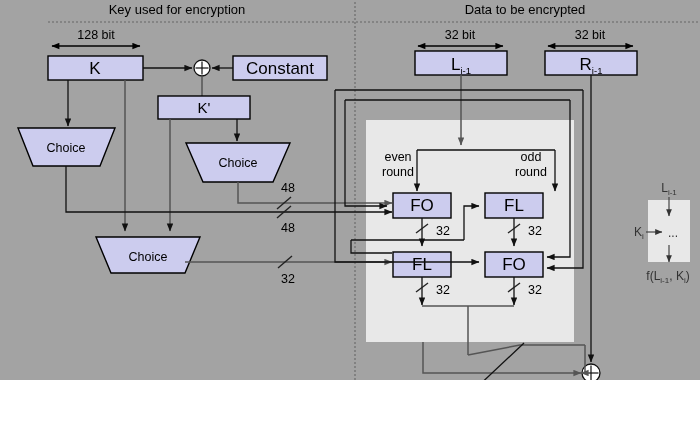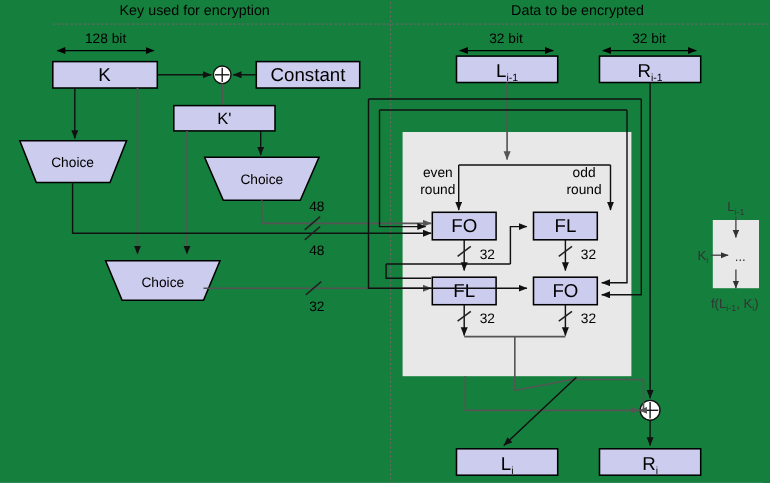--- a/index.html
+++ b/index.html
@@ -6,22 +6,22 @@
     margin: 0;
     padding: 0;
     background: #ffffff;
   }
   body {
     font-family: "Liberation Sans", sans-serif;
   }
   #diagram-root {
     position: relative;
     width: 700px;
-    height: 439px;
-    background: #15803d;
+    height: 380px;
+    background: #a3a3a3;
     overflow: hidden;
   }
   #diagram-svg {
     position: absolute;
     left: 0;
     top: 0;
     width: 700px;
     height: 439px;
   }
   .sec-title {

